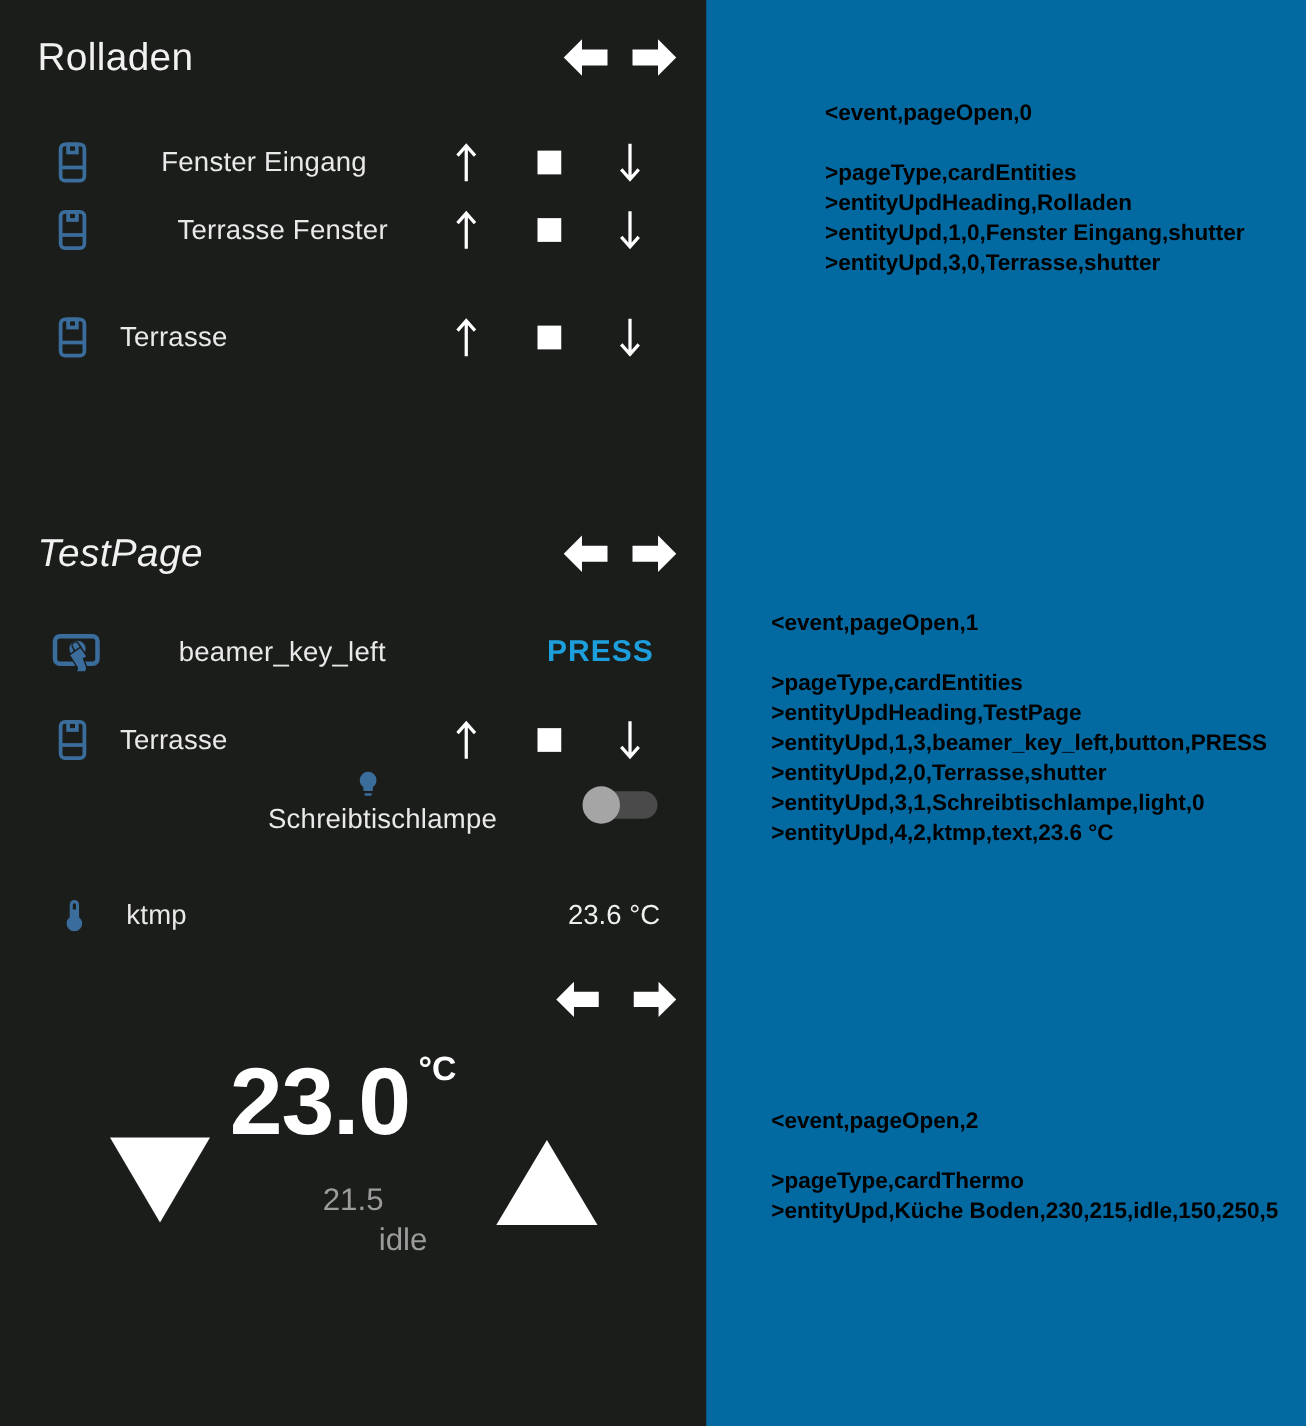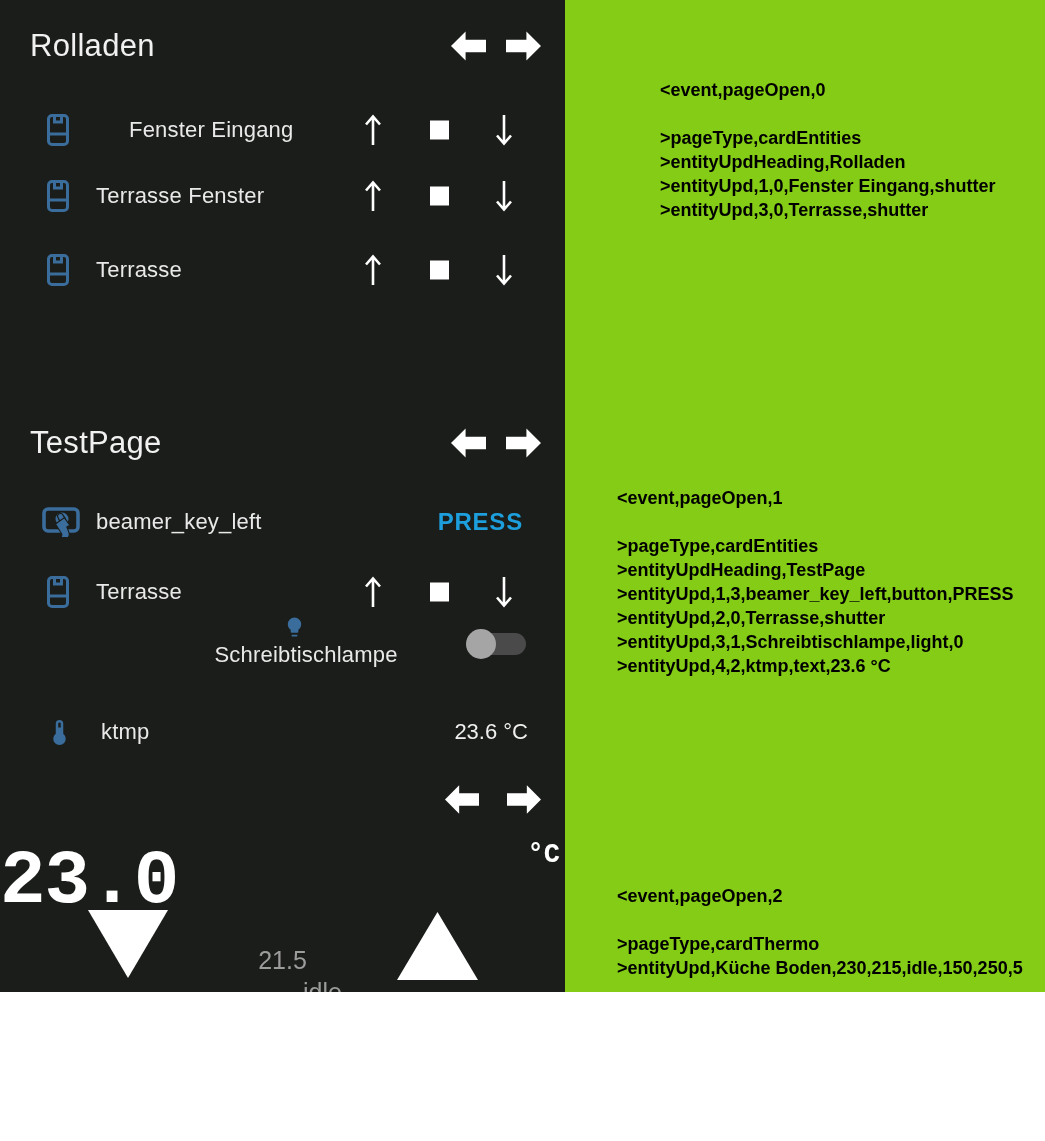--- a/index.html
+++ b/index.html
@@ -1,55 +1,55 @@
 <!DOCTYPE html>
 <html><head>
 <meta charset="utf-8">
 <style>
   html,body{margin:0;padding:0;background:#ffffff;}
-  .stage{position:relative;width:1045px;height:992px;background:#84cc16;overflow:hidden;
+  .stage{position:relative;width:1045px;height:1141px;background:#0369a1;overflow:hidden;
          font-family:"Liberation Sans","DejaVu Sans",sans-serif;}
   
   .device{position:absolute;left:0;top:0;width:565px;height:1141px;background:#1a1d19;}
   .sec{position:absolute;left:0;width:565px;}
   #sec-rolladen{top:0;height:377px;}
   #sec-testpage{top:377px;height:377px;}
   #sec-thermo{top:754px;height:387px;}
   .page-header{position:absolute;left:30px;right:24px;display:flex;justify-content:space-between;align-items:center;height:44px;}
   #sec-rolladen .page-header{top:24px;}
-  #sec-testpage .page-header{top:44px;}
+  #sec-testpage .page-header{top:44px;font-style:italic;}
   .page-title{font-size:31px;font-weight:400;color:#f1f1f1;letter-spacing:.3px;}
   .nav{display:flex;gap:20px;align-items:center;}
   .nav svg{width:35px;height:36px;display:block;}
   .row{position:absolute;left:0;right:0;height:64px;display:flex;align-items:center;padding-left:47px;box-sizing:border-box;}
   #sec-rolladen .row:nth-of-type(2){top:98px;gap:33px;}
-  #sec-rolladen .row:nth-of-type(3){top:164px;}
+  #sec-rolladen .row:nth-of-type(3){top:152px;gap:46px;}
   #sec-rolladen .row:nth-of-type(4){top:238px;}
-  #sec-testpage .row:nth-of-type(2){top:113px;}
+  #sec-testpage .row:nth-of-type(2){top:113px;gap:47px;}
   #sec-testpage .row:nth-of-type(3){top:183px;}
   #sec-testpage .row:nth-of-type(4){top:235px;flex-direction:column;}
   #sec-testpage .row:nth-of-type(5){top:323px;}
   .islot{width:49px;display:flex;align-items:center;flex:none;}
   .elabel{font-size:22px;color:#e9e9e9;letter-spacing:.2px;}
   .ctrl{position:absolute;top:50%;transform:translateY(-50%);}
   .c-up{left:363px;}
   .c-stop{left:430px;}
   .c-down{left:494px;}
   .stop-sq{display:block;width:19px;height:19px;background:#ffffff;}
   .thin-arrow{display:block;width:20px;height:34px;}
   .press{position:absolute;right:42px;top:50%;transform:translateY(-50%);
          color:#1d9fdd;font-size:24px;font-weight:700;letter-spacing:.8px;}
   .toggle{position:absolute;left:470px;top:50%;transform:translateY(-50%);
           width:56px;height:22px;border-radius:11px;background:#4a4a4a;}
   .knob{position:absolute;left:-4px;top:-4px;width:30px;height:30px;border-radius:50%;background:#a5a5a5;}
   .evalue{position:absolute;right:37px;top:50%;transform:translateY(-50%);font-size:22px;color:#efefef;text-align:right;}
   
   #sec-thermo .nav{position:absolute;top:28px;right:24px;gap:28px;}
   #sec-thermo .nav svg{width:34px;height:35px;}
-  .temp-wrap{position:absolute;top:90px;left:0;right:5px;display:flex;justify-content:space-between;align-items:flex-start;font-family:Liberation Mono, monospace;}
+  .temp-wrap{position:absolute;top:90px;left:0;right:16px;display:flex;justify-content:center;align-items:flex-start;}
   .temp-num{font-size:76px;font-weight:700;color:#ffffff;line-height:1;letter-spacing:-1px;}
   .temp-unit{font-size:27px;font-weight:700;color:#ffffff;line-height:1;margin:-2px 0 0 7px;}
   .tri{position:absolute;}
   .tri-down{left:88px;top:156px;}
   .tri-up{left:397px;top:158px;}
   .t-target{position:absolute;top:192px;left:0;width:100%;text-align:center;font-size:25px;color:#9c9c9c;}
   .t-state{position:absolute;top:224px;left:0;width:100%;text-align:center;font-size:25px;color:#9c9c9c;margin-left:40px;}
   .t-name{position:absolute;top:334px;left:0;width:100%;text-align:center;font-size:29px;color:#f0f0f0;}
   
   .pblock{position:absolute;color:#000;font-weight:700;font-size:18px;}
@@ -240,21 +240,20 @@
         <span class="temp-unit">°C</span>
       </div>
       <svg class="tri tri-down" width="80" height="68" viewBox="0 0 80 68">
         <polygon points="0,0 80,0 40,68" fill="#ffffff"></polygon>
       </svg>
       <svg class="tri tri-up" width="81" height="68" viewBox="0 0 81 68">
         <polygon points="40.5,0 81,68 0,68" fill="#ffffff"></polygon>
       </svg>
       <div class="t-target">21.5</div>
       <div class="t-state">idle</div>
-      <div class="t-name">Küche Boden</div>
     </section>
   </div>
 
   <div>
     <div class="pblock" id="pb0">
       <div class="pline">&lt;event,pageOpen,0</div>
       <div class="pline"></div>
       <div class="pline">&gt;pageType,cardEntities</div>
       <div class="pline">&gt;entityUpdHeading,Rolladen</div>
       <div class="pline">&gt;entityUpd,1,0,Fenster Eingang,shutter</div>

